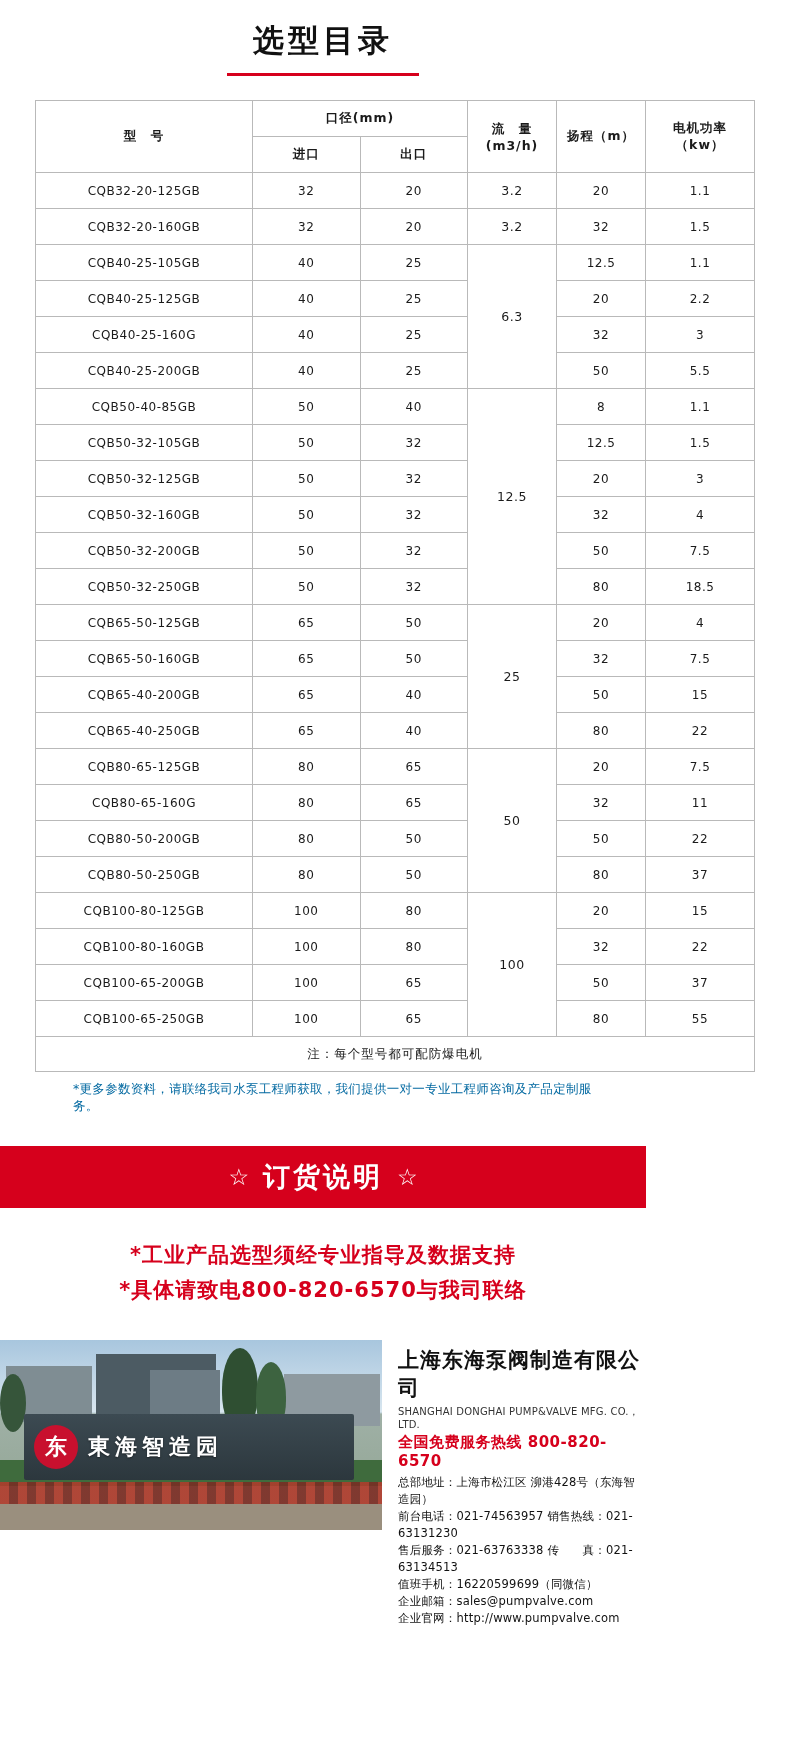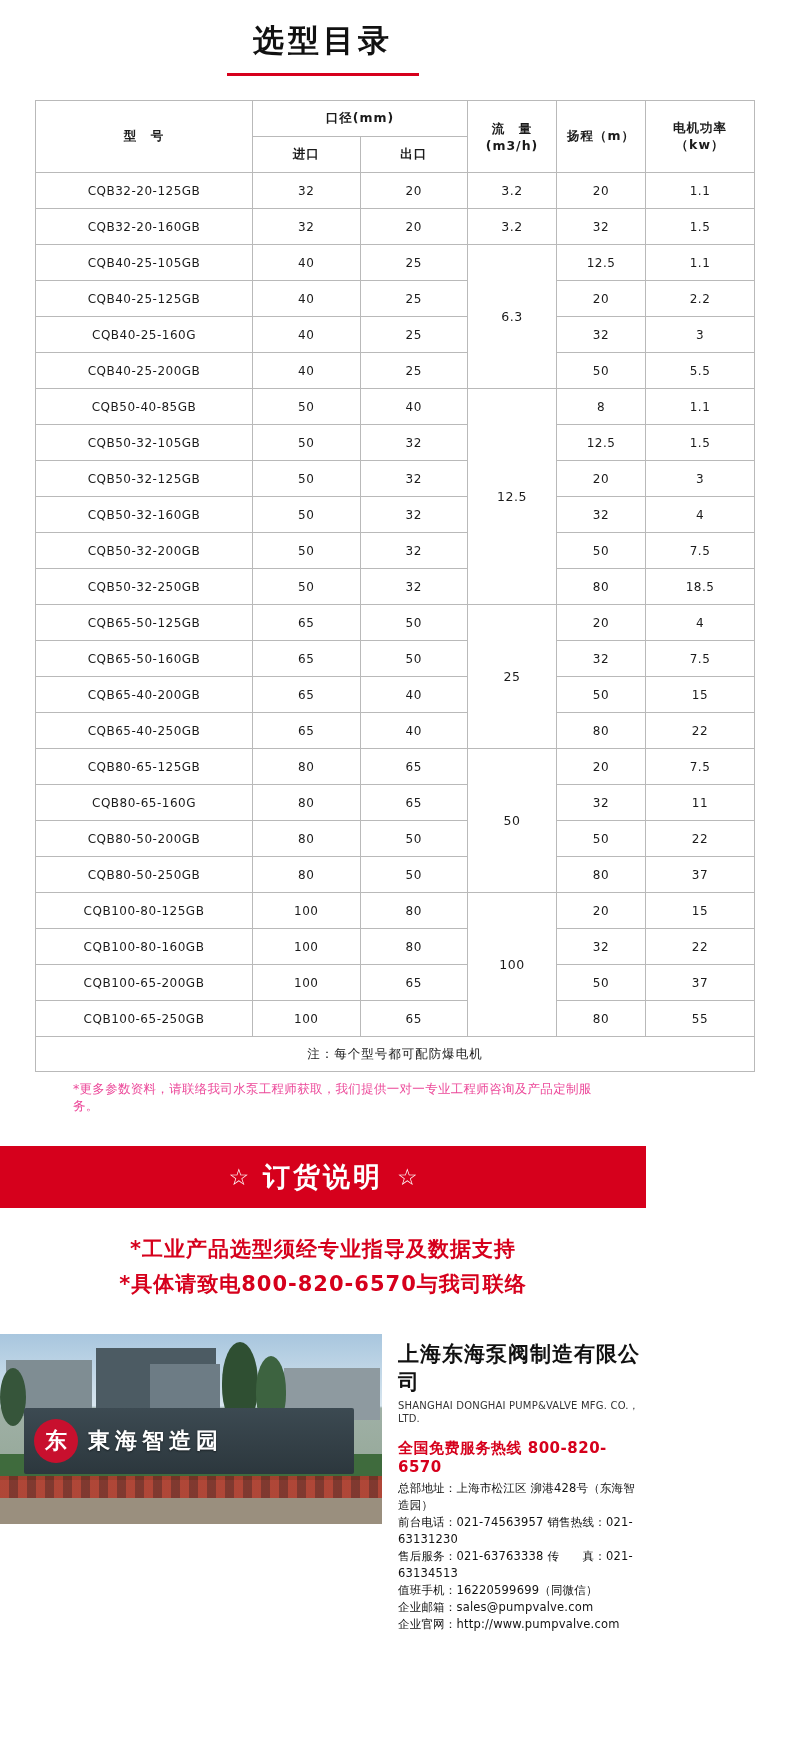--- a/index.html
+++ b/index.html
@@ -79,21 +79,21 @@
     font-size: 12.5px;
   }
   tr.note-row td {
     height: 34px;
     font-size: 12.5px;
     letter-spacing: 1px;
   }
   .footnote {
     margin: 9px 0 0 38px;
     font-size: 12.5px;
-    color: #ec4899;
+    color: #0369a1;
     letter-spacing: 0.3px;
     font-family: "DejaVu Sans", sans-serif;
   }
 
   
   .banner {
     margin-top: 31px;
     background: #d6001c;
     height: 62px;
     display: flex;
@@ -110,21 +110,21 @@
   }
   .banner-star {
     color: #ffffff;
     font-size: 23px;
     line-height: 1;
   }
 
   
   .notice {
     text-align: center;
-    padding: 24px 0 8px 0;
+    padding: 30px 0 8px 0;
   }
   .notice-line {
     color: #d6001c;
     font-size: 21px;
     font-weight: bold;
     letter-spacing: 1px;
     line-height: 35px;
     font-family: "DejaVu Sans", sans-serif;
   }
 
@@ -214,21 +214,21 @@
   }
   .co-cn {
     font-size: 21px; font-weight: bold; color: #111; letter-spacing: 1px;
     font-family: "DejaVu Sans", sans-serif;
   }
   .co-en {
     font-size: 10px; color: #333; letter-spacing: .2px; margin-top: 3px;
     font-family: "DejaVu Sans", sans-serif;
   }
   .hotline {
-    margin-top: 15px; color: #d6001c; font-weight: bold; font-size: 15px;
+    margin-top: 3px; color: #d6001c; font-weight: bold; font-size: 15px;
     letter-spacing: .5px;
     font-family: "DejaVu Sans", sans-serif;
   }
   .contact-line {
     font-size: 11.5px; color: #111; line-height: 17px; letter-spacing: .2px;
     font-family: "DejaVu Sans", sans-serif;
   }
   .contacts { margin-top: 4px; }
 </style>
 </head>

